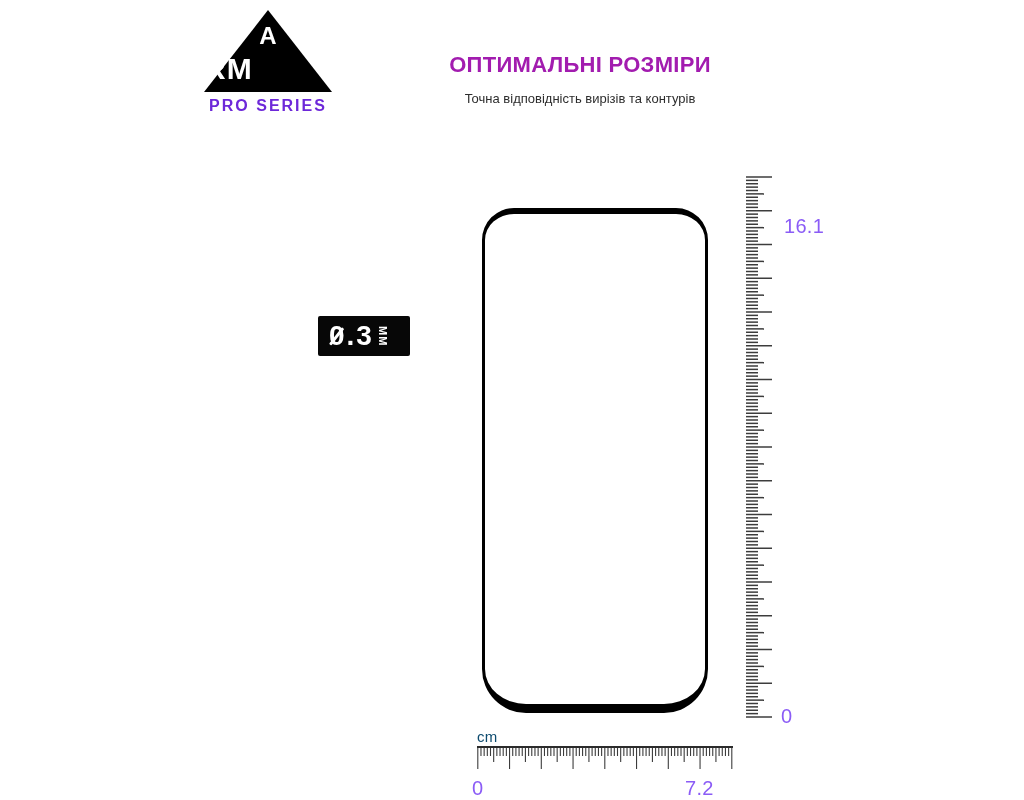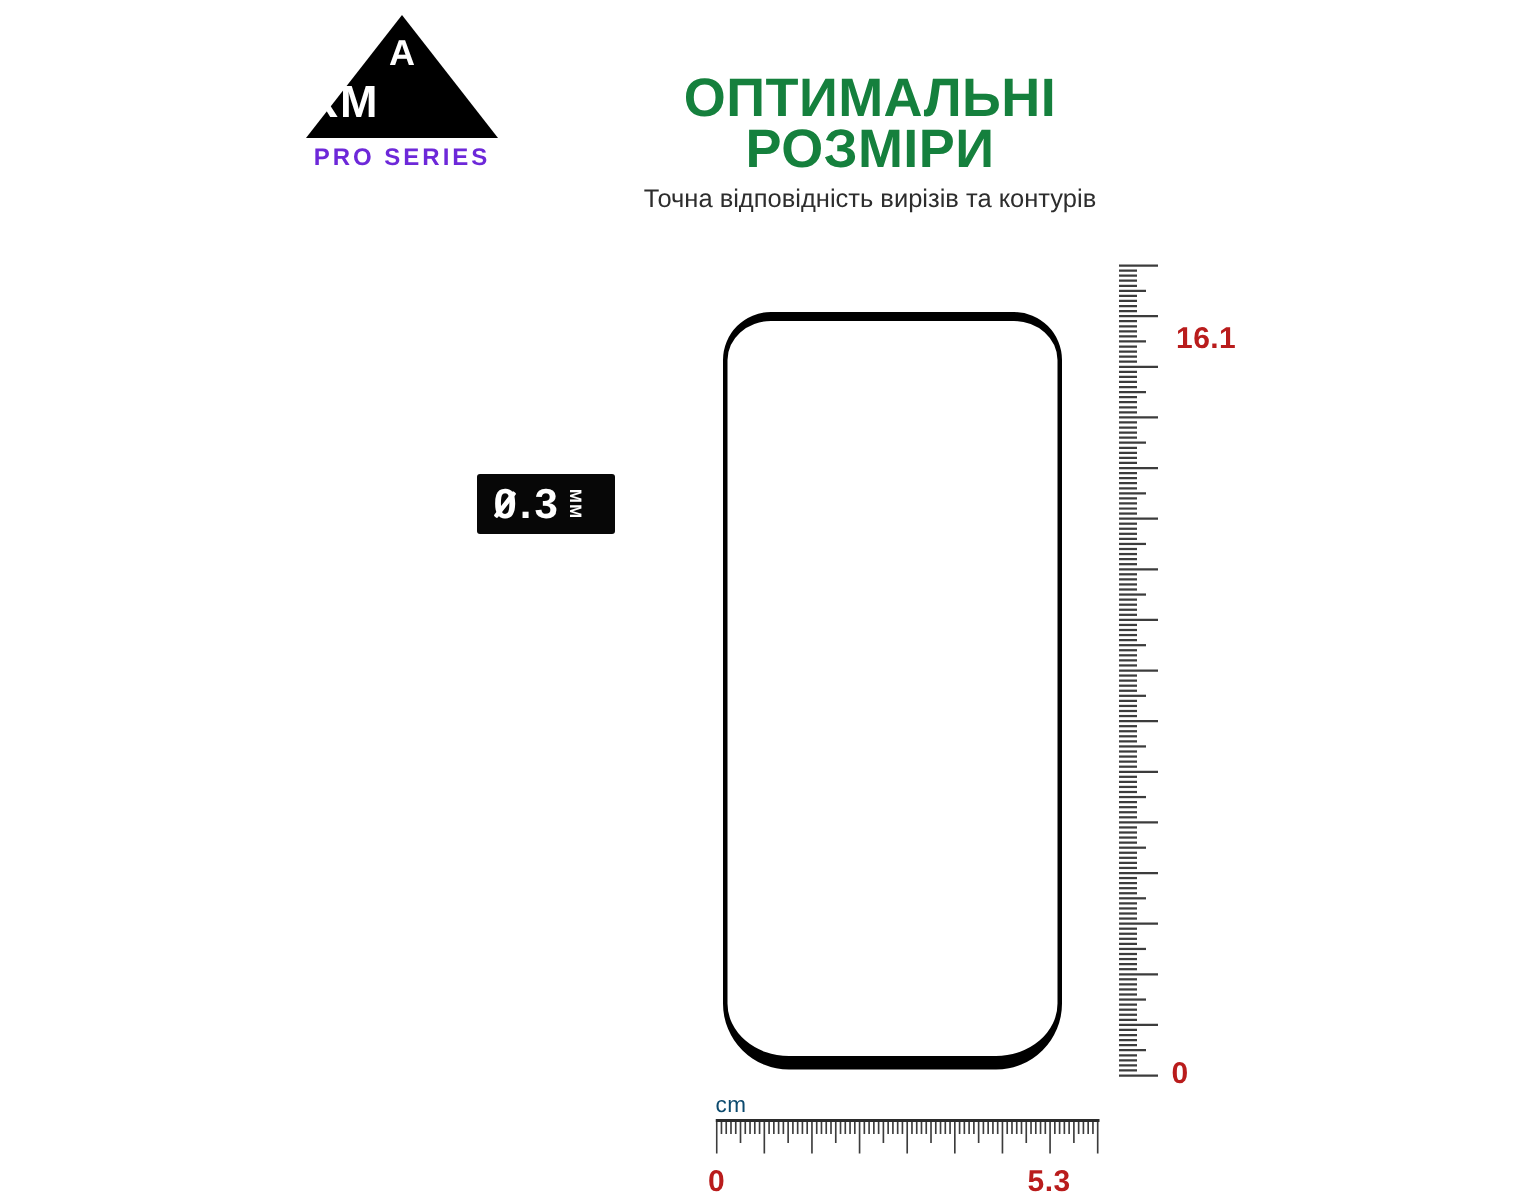--- a/index.html
+++ b/index.html
@@ -14,43 +14,43 @@
     -webkit-clip-path:polygon(50% 0%,0% 100%,100% 100%);clip-path:polygon(50% 0%,0% 100%,100% 100%);}
   .logo-a{position:absolute;left:0;top:14px;width:128px;text-align:center;
     color:#fff;font-size:24px;font-weight:700;line-height:1;}
   .logo-rm{position:absolute;left:0;top:44px;width:128px;text-align:left;
     color:#fff;font-size:30px;font-weight:700;line-height:1;letter-spacing:1px;}
   .logo-tagline{position:absolute;left:-6px;top:88px;width:140px;text-align:center;
     color:#6d28d9;font-size:16px;font-weight:700;letter-spacing:2px;line-height:1;}
 
   
   .header{position:absolute;left:370px;top:48px;width:420px;text-align:center;}
-  .title{font-size:36px;line-height:34px;font-weight:700;color:#15803d;letter-spacing:0.3px;}
-  .subtitle{margin-top:5px;font-size:17px;line-height:24px;font-weight:400;color:#2d2d2d;text-align:center;}
+  .title{font-size:22px;line-height:34px;font-weight:700;color:#a21caf;letter-spacing:0.3px;}
+  .subtitle{margin-top:5px;font-size:13px;line-height:24px;font-weight:400;color:#2d2d2d;text-align:center;}
 
   
   .badge{position:absolute;left:318px;top:316px;width:92px;height:40px;background:#070707;
     border-radius:2px;display:flex;align-items:center;justify-content:flex-start;
     padding:0;box-sizing:border-box;}
   .badge-value{position:relative;margin-left:11px;color:#fff;font-size:28px;font-weight:700;
     letter-spacing:2px;line-height:1;}
   .badge-slash{position:absolute;left:8px;top:19px;width:21px;height:2.6px;background:#fff;
     transform:rotate(-52deg);border-radius:1px;}
   .badge-unit{color:#fff;font-size:11px;font-weight:700;letter-spacing:1px;
     writing-mode:vertical-rl;margin-left:3px;line-height:1;}
 
   
   .phone{position:absolute;left:482px;top:208px;width:226px;height:505px;background:#fff;
     box-sizing:border-box;border:3.5px solid #000;border-top-width:6px;border-bottom-width:9px;
     border-radius:32px 32px 44px 44px;}
 
   
   .vruler{position:absolute;left:746px;top:175px;width:30px;height:544px;}
   .hruler{position:absolute;left:477px;top:746px;width:258px;height:28px;}
-  .ruler-label{position:absolute;color:#b91c1c;font-weight:700;font-size:20px;line-height:1;
+  .ruler-label{position:absolute;color:#8b5cf6;font-weight:400;font-size:20px;line-height:1;
     letter-spacing:0.3px;}
   .vmax{left:784px;top:216px;}
   .vmin{left:781px;top:706px;}
   .hstart{left:472px;top:778px;}
   .hend{left:685px;top:778px;}
   .hunit{position:absolute;left:477px;top:729px;color:#0c4a6e;font-size:15px;font-weight:400;
     line-height:1;letter-spacing:0.3px;}
 </style>
 </head>
 <body>
@@ -322,15 +322,15 @@
       <line x1="235.75" y1="2" x2="235.75" y2="10" stroke="#3c3c3c" stroke-width="1.1"></line>
       <line x1="238.925" y1="2" x2="238.925" y2="16" stroke="#3c3c3c" stroke-width="1.1"></line>
       <line x1="242.1" y1="2" x2="242.1" y2="10" stroke="#3c3c3c" stroke-width="1.1"></line>
       <line x1="245.275" y1="2" x2="245.275" y2="10" stroke="#3c3c3c" stroke-width="1.1"></line>
       <line x1="248.45" y1="2" x2="248.45" y2="10" stroke="#3c3c3c" stroke-width="1.1"></line>
       <line x1="251.625" y1="2" x2="251.625" y2="10" stroke="#3c3c3c" stroke-width="1.1"></line>
       <line x1="254.8" y1="2" x2="254.8" y2="23" stroke="#3c3c3c" stroke-width="1.1"></line>
     </svg>
   <div class="hunit">cm</div>
   <div class="ruler-label hstart">0</div>
-  <div class="ruler-label hend">5.3</div>
+  <div class="ruler-label hend">7.2</div>
 
 </div>
 
 </body></html>

